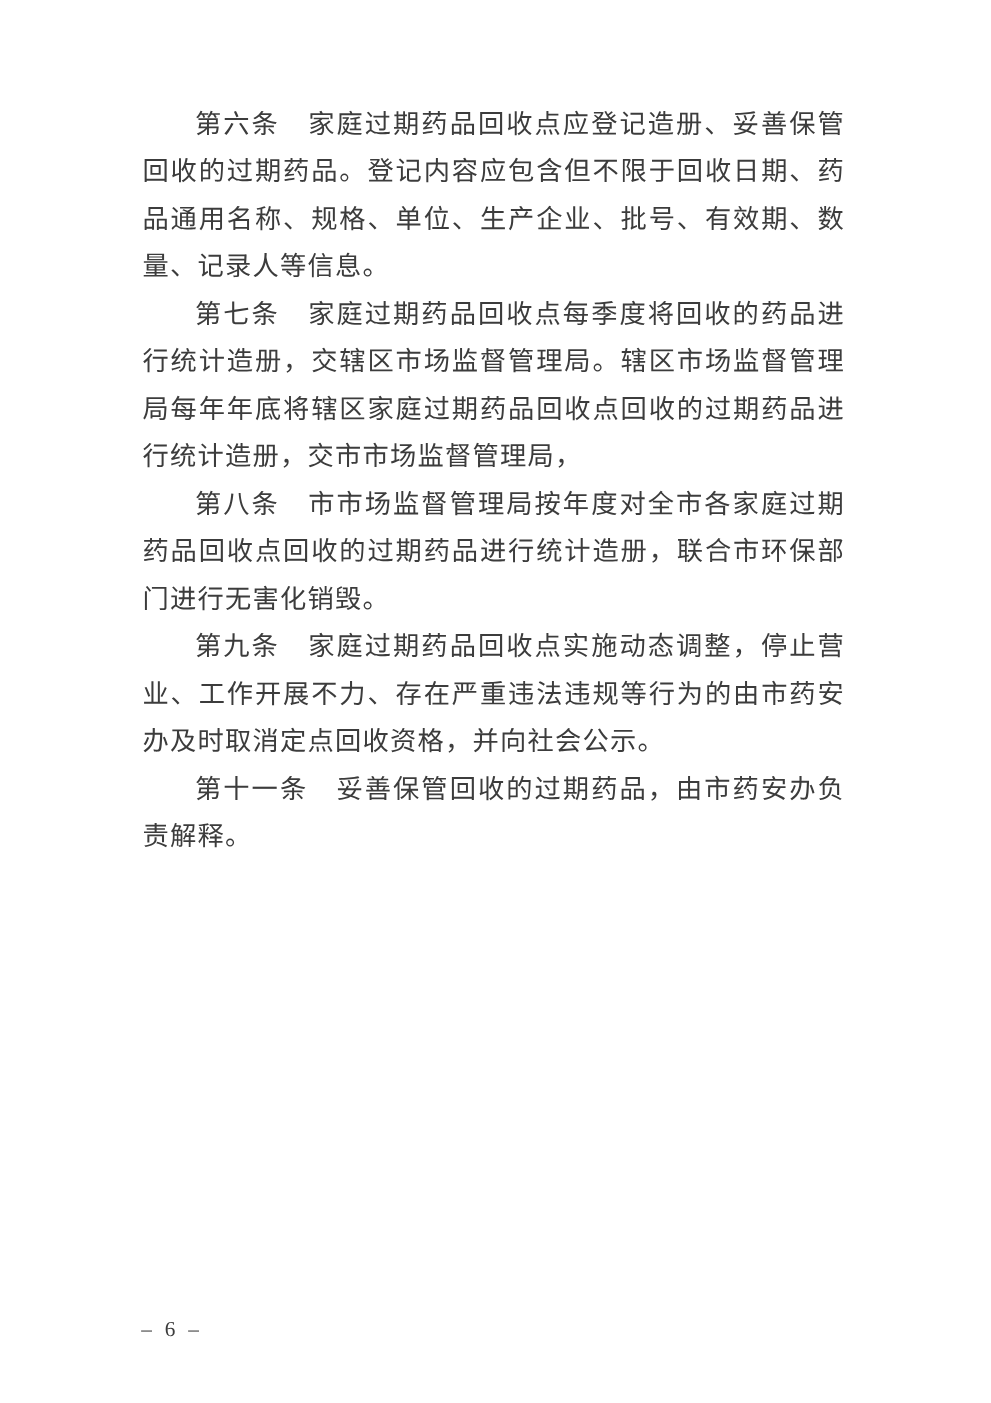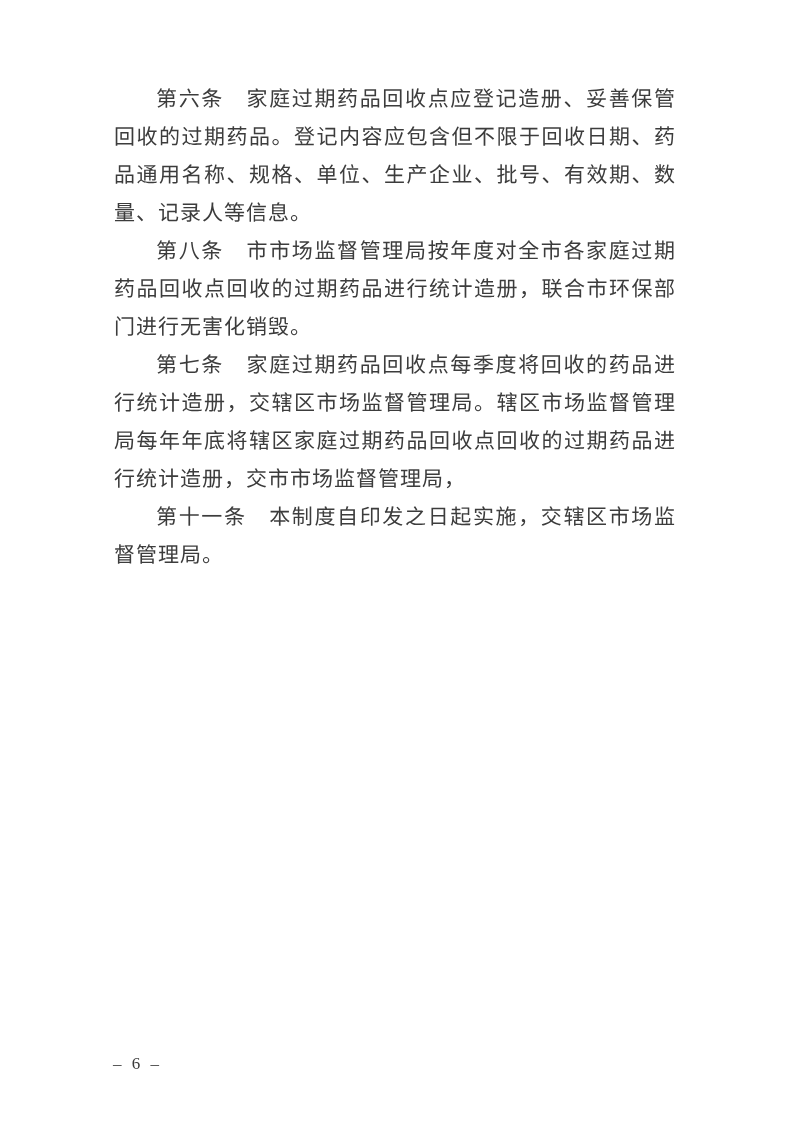--- a/index.html
+++ b/index.html
@@ -48,18 +48,19 @@
     color: var(--text-color);
     font-family: "Liberation Serif", "DejaVu Serif", serif;
   }
 </style>
 </head>
 <body>
 
 <div class="page">
   <main class="content">
     <p class="para">第六条　家庭过期药品回收点应登记造册、妥善保管回收的过期药品。登记内容应包含但不限于回收日期、药品通用名称、规格、单位、生产企业、批号、有效期、数量、记录人等信息。</p>
+    <p class="para">第七条　家庭过期药品回收点每季度将回收的药品进行统计造册，交辖区市场监督管理局。辖区市场监督管理局每年年底将辖区家庭过期药品回收点回收的过期药品进行统计造册，交市市场监督管理局，</p>
     <p class="para">第八条　市市场监督管理局按年度对全市各家庭过期药品回收点回收的过期药品进行统计造册，联合市环保部门进行无害化销毁。</p>
-    <p class="para">第七条　家庭过期药品回收点每季度将回收的药品进行统计造册，交辖区市场监督管理局。辖区市场监督管理局每年年底将辖区家庭过期药品回收点回收的过期药品进行统计造册，交市市场监督管理局，</p>
-    <p class="para">第十一条　本制度自印发之日起实施，交辖区市场监督管理局。</p>
+    <p class="para">第九条　家庭过期药品回收点实施动态调整，停止营业、工作开展不力、存在严重违法违规等行为的由市药安办及时取消定点回收资格，并向社会公示。</p>
+    <p class="para">第十一条　妥善保管回收的过期药品，由市药安办负责解释。</p>
   </main>
   <div class="page-number">– 6 –</div>
 </div>
 
 </body></html>

